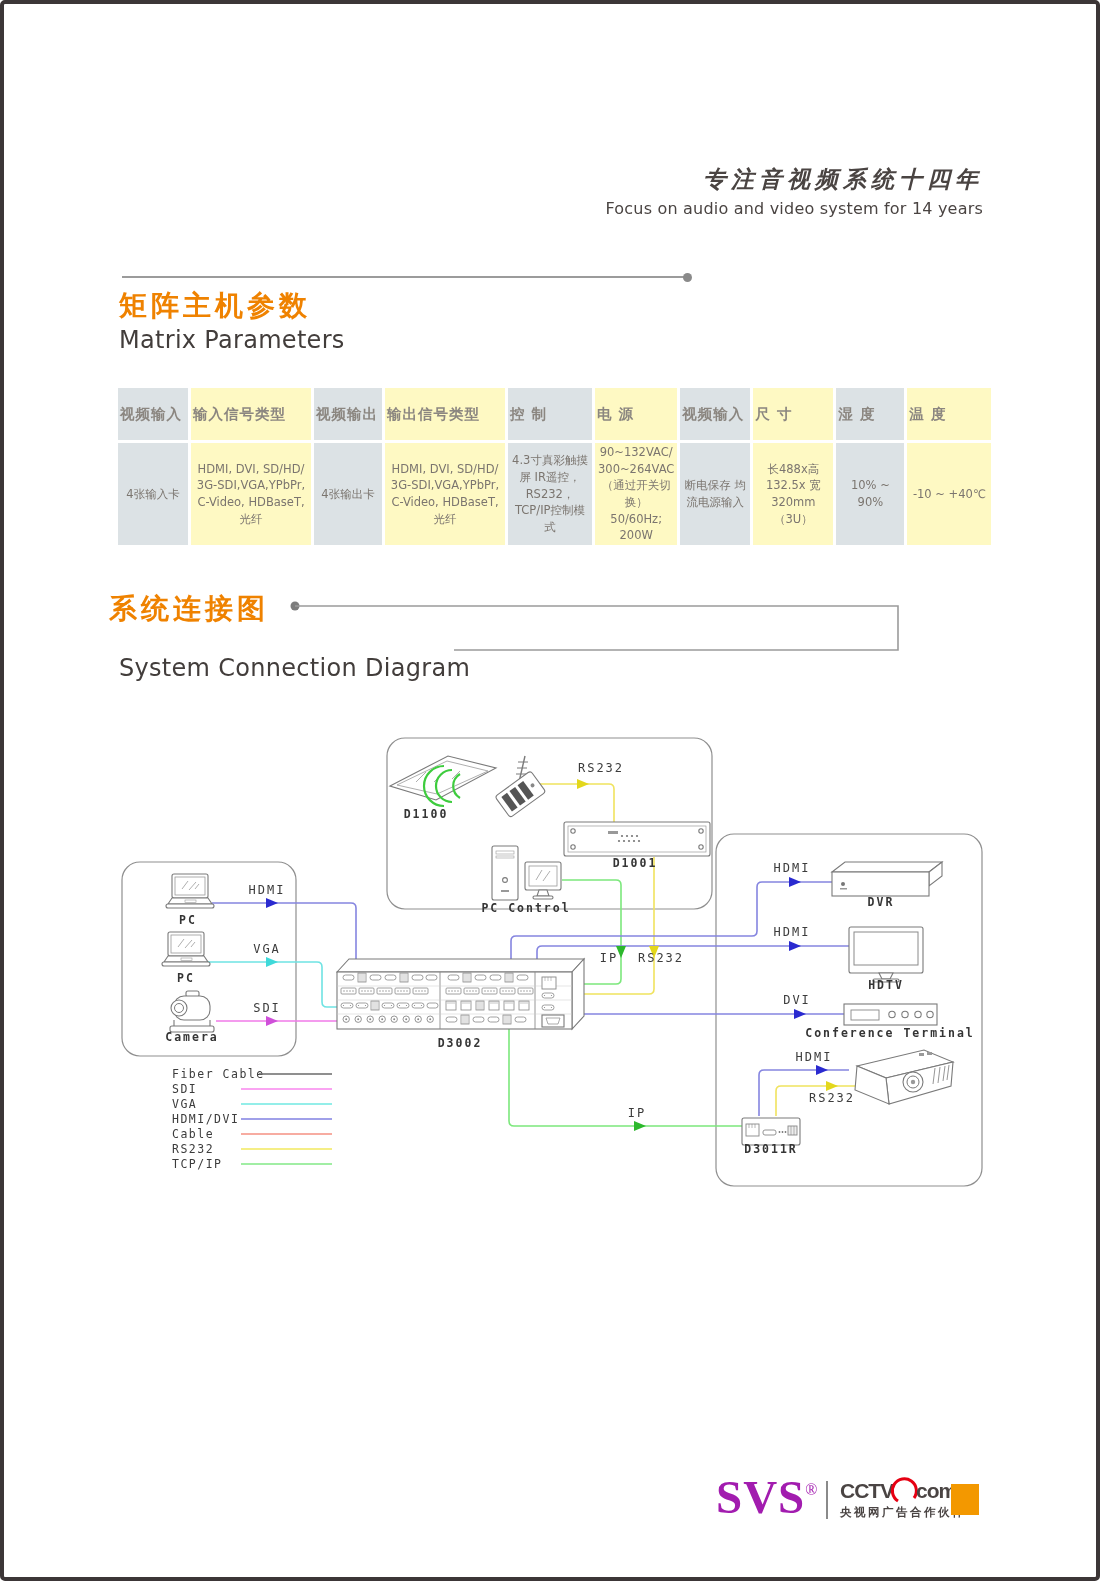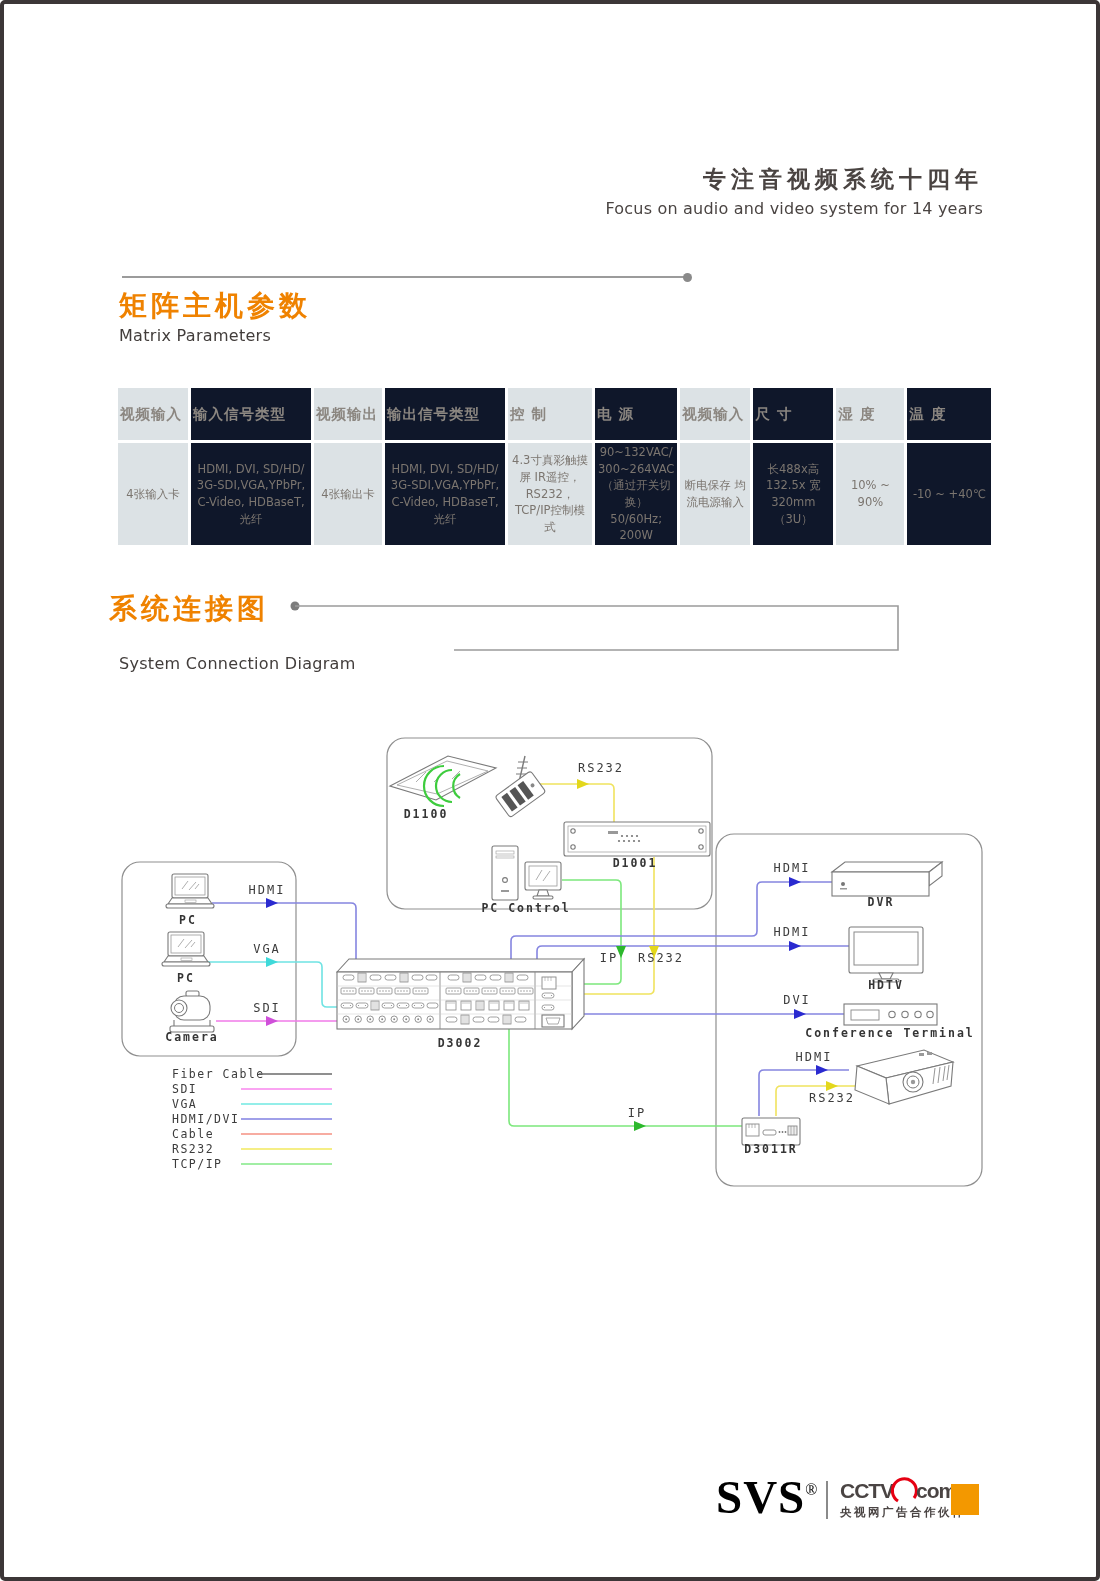--- a/index.html
+++ b/index.html
@@ -1,49 +1,49 @@
 <!DOCTYPE html>
 <html><head>
 <meta charset="utf-8">
 <style>
   html,body{margin:0;padding:0;background:#fff;}
   .page{position:relative;width:1100px;height:1581px;background:#fff;
         border:4px solid #3c3637;border-radius:5px;box-sizing:border-box;
         font-family:"DejaVu Sans",sans-serif;overflow:hidden;}
   
   .slogan{position:absolute;right:113px;top:160px;text-align:right;color:#4a4442;}
-  .slogan-cn{font-size:23px;font-weight:bold;letter-spacing:5px;}
+  .slogan-cn{font-size:23px;font-weight:bold;letter-spacing:5px;font-style:italic;}
   .slogan-en{font-size:16px;margin-top:4px;letter-spacing:0.2px;}
   
   .rule1{position:absolute;left:118px;top:272px;width:566px;height:2px;background:#9b9b9b;}
   .rule1 .dot{position:absolute;right:-4px;top:-3.5px;width:9px;height:9px;border-radius:50%;background:#8a8a8a;}
   .sec-cn{position:absolute;font-size:28px;font-weight:bold;color:#ef8200;letter-spacing:4px;margin:0;}
-  .sec-en{position:absolute;font-size:16px;color:#423d3b;letter-spacing:0.3px;}
+  .sec-en{position:absolute;font-size:24px;color:#423d3b;letter-spacing:0.3px;}
   #t1{left:115px;top:283px;} #s1{left:115px;top:322px;}
   #t2{left:105px;top:586px;} #s2{left:115px;top:626px;margin-top:24px;}
   .bracket{position:absolute;left:282px;top:592px;}
   
   table.spec{position:absolute;left:111px;top:381px;border-collapse:separate;border-spacing:3px;table-layout:fixed;}
   table.spec th{height:52px;font-size:14.5px;font-weight:bold;letter-spacing:1px;color:#8b8680;text-align:left;vertical-align:middle;padding:0 2px;}
   table.spec td{height:68px;font-size:11.5px;color:#7b756f;text-align:center;vertical-align:middle;line-height:1.45;padding:1px 3px;}
-  .cg{background:#dce2e5;} .co{background:#0f172a;}
+  .cg{background:#dce2e5;} .co{background:#fef9c3;}
   
   .diagram{position:absolute;left:100px;top:690px;}
   .dev{fill:#fff;stroke:#7a7a7a;stroke-width:1.1;}
   .grp{fill:none;stroke:#8f8f8f;stroke-width:1.2;}
   .devlab{font-family:"DejaVu Sans Mono",monospace;font-size:11.5px;font-weight:bold;fill:#353535;letter-spacing:2px;text-anchor:middle;}
   .dlab{font-family:"DejaVu Sans Mono",monospace;font-size:12px;fill:#3c3c3c;letter-spacing:2px;text-anchor:middle;}
   .leglab{font-family:"DejaVu Sans Mono",monospace;font-size:11.5px;fill:#3c3c3c;letter-spacing:1.5px;}
   .wire{fill:none;stroke-width:1.6;}
   
   .desc{position:absolute;left:114px;top:1258px;width:874px;font-size:17.5px;line-height:37px;
         color:#45403e;text-align:justify;letter-spacing:0.5px;}
   
   .brand{position:absolute;left:712px;top:1470px;font-family:"Liberation Serif","DejaVu Serif",serif;
-         font-weight:bold;font-size:47px;color:#000000;letter-spacing:1px;line-height:1;}
+         font-weight:bold;font-size:47px;color:#a21caf;letter-spacing:1px;line-height:1;}
   .brand sup{font-size:16px;font-weight:normal;vertical-align:18px;}
   .fdiv{position:absolute;left:822px;top:1477px;width:2px;height:38px;background:#8a8a8a;}
   .cctv{position:absolute;left:836px;top:1470px;width:116px;}
   .cctv-sub{position:absolute;left:836px;top:1501px;font-size:11.5px;color:#4a4443;letter-spacing:2.5px;font-weight:bold;}
   .sq{position:absolute;left:947px;top:1480px;width:28px;height:31px;background:#f39800;}
 </style>
 </head>
 <body>
 
 <div class="page">

